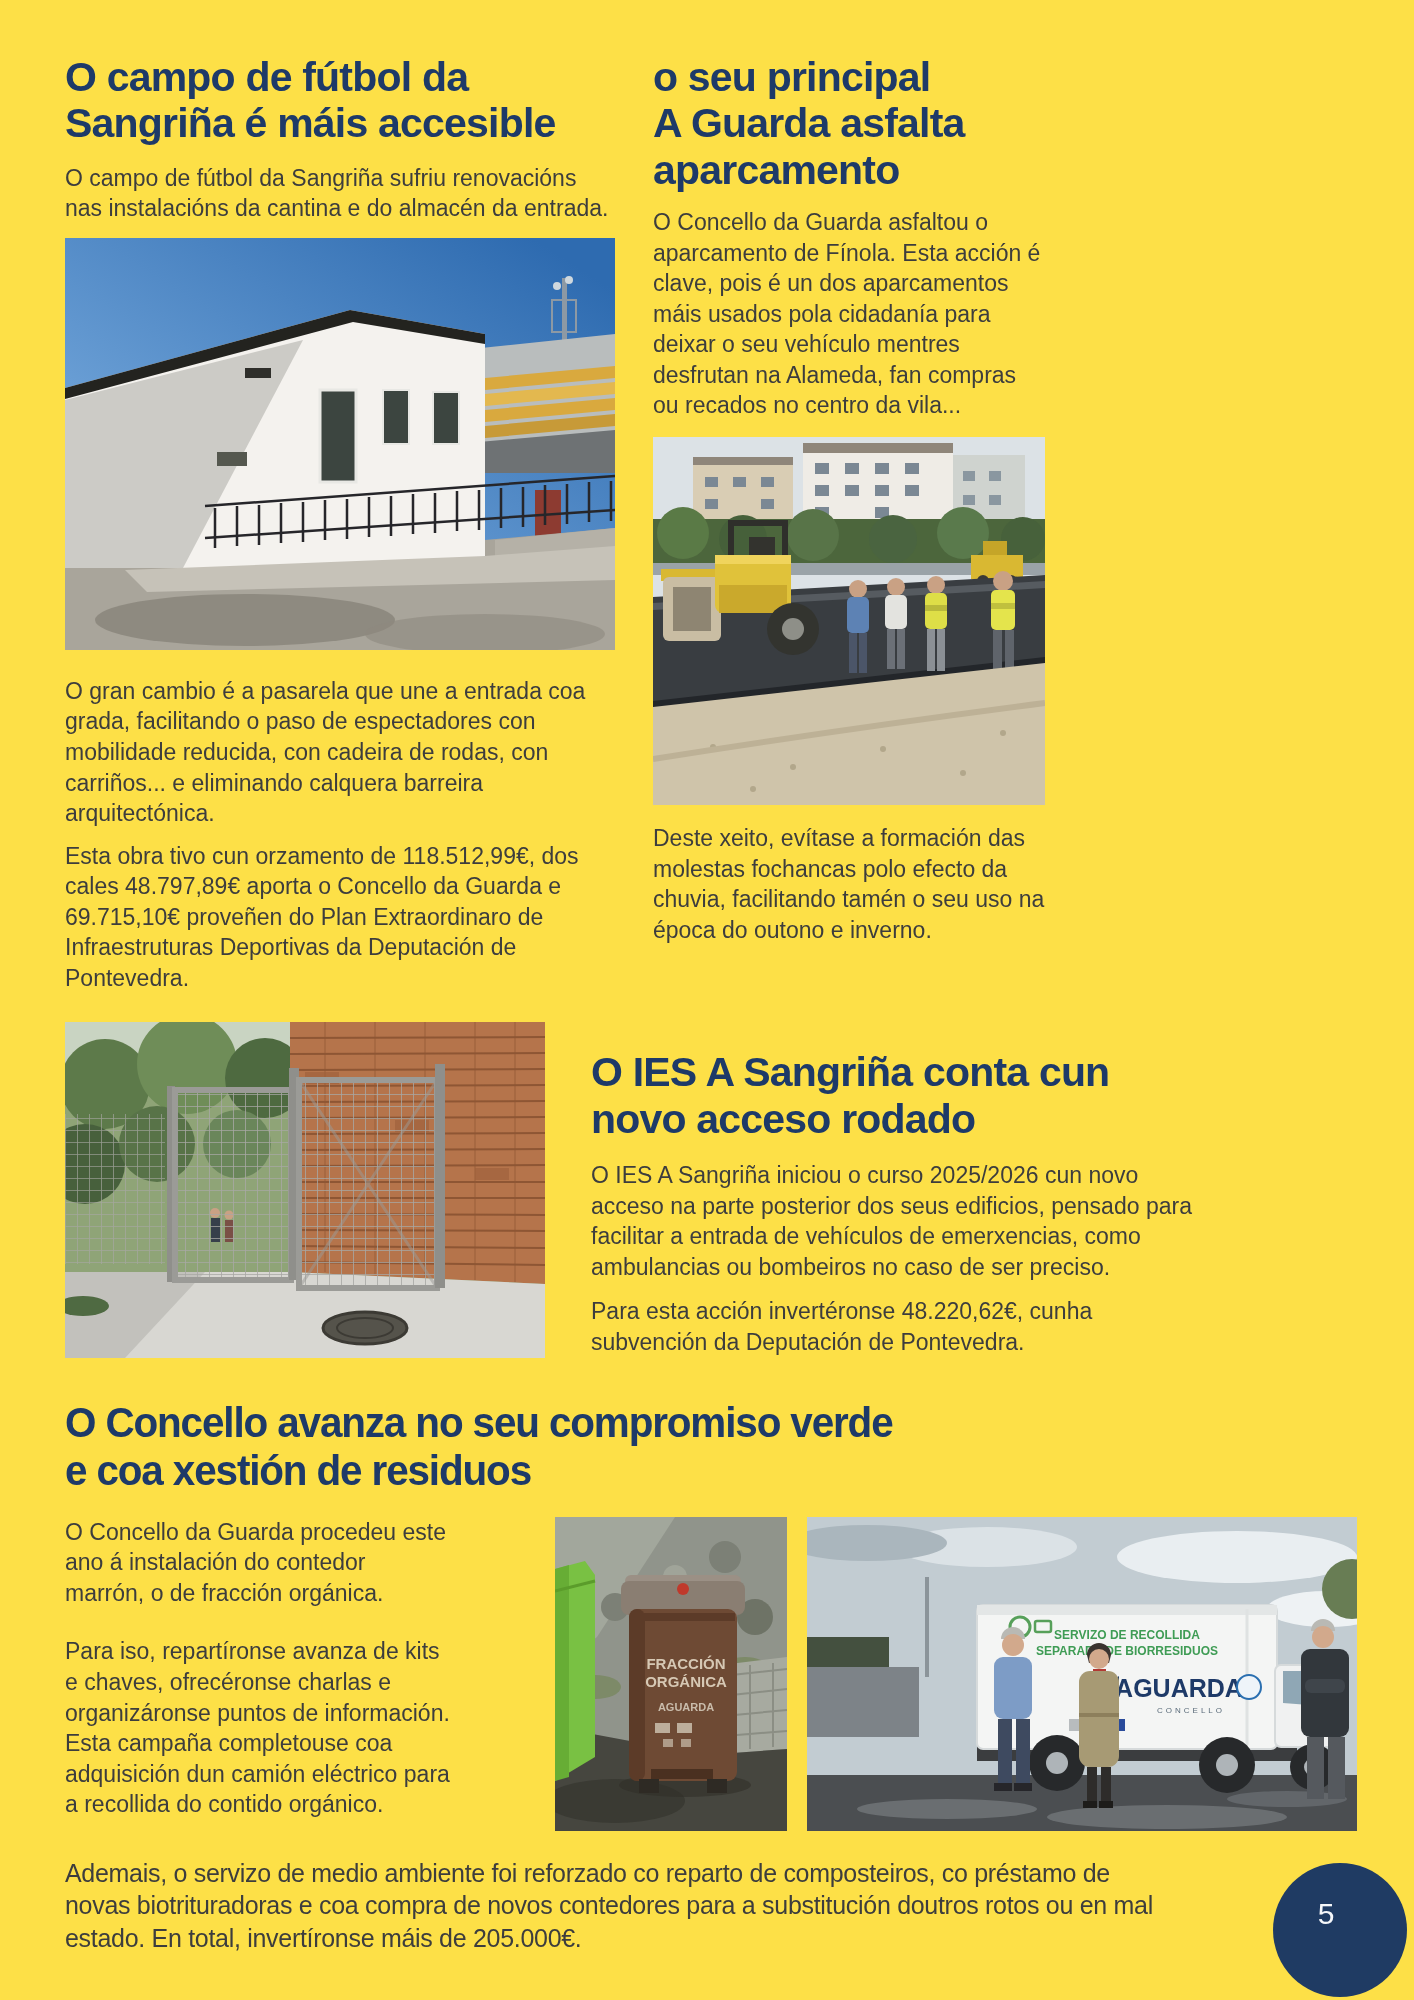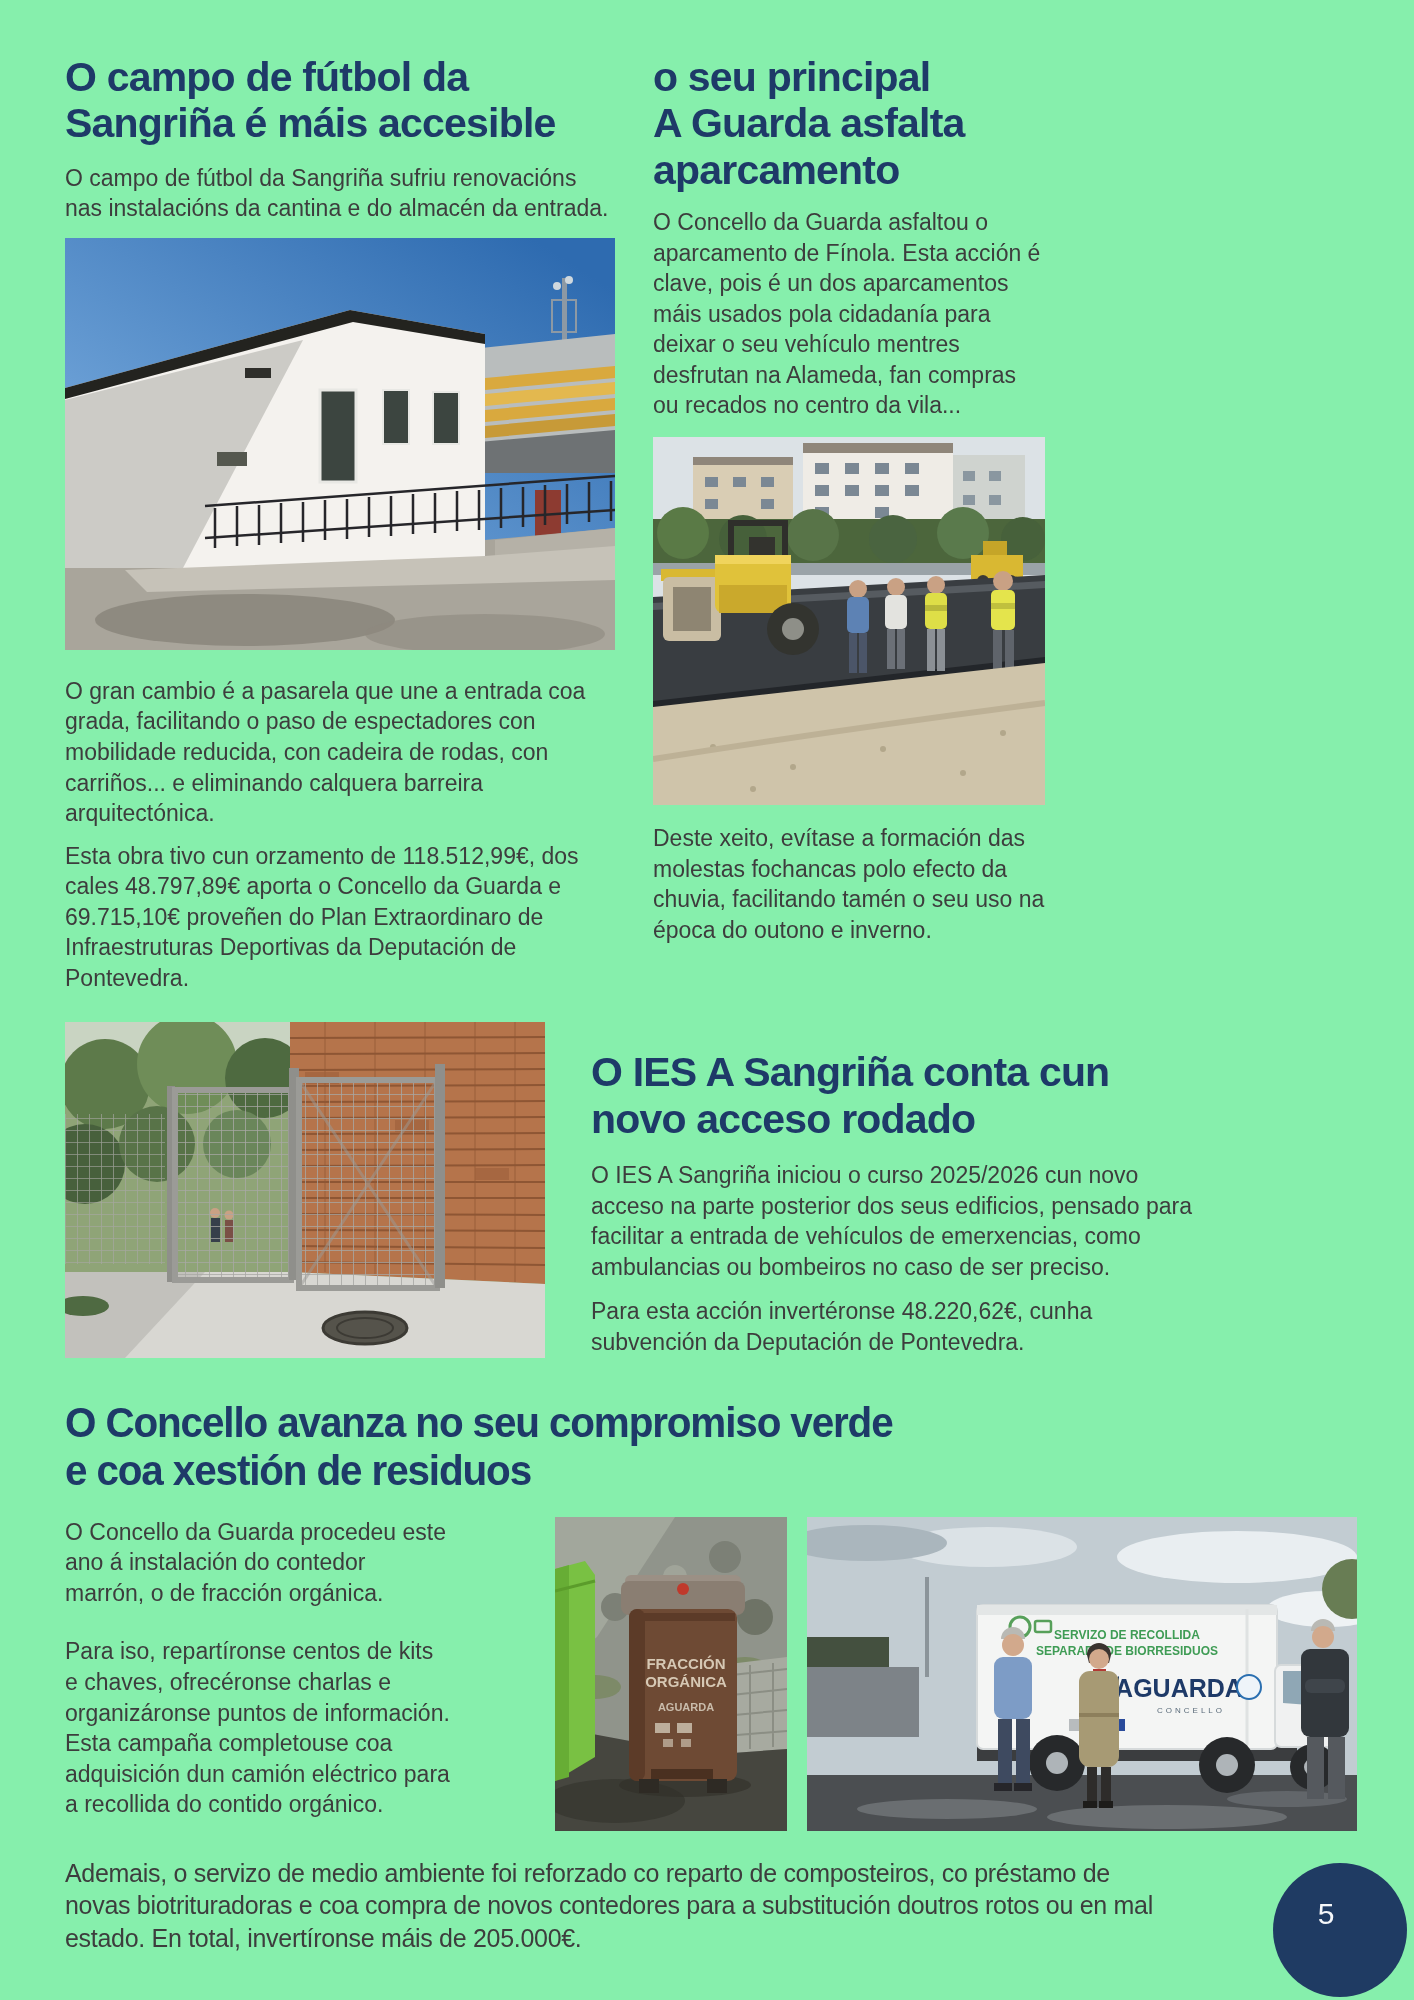--- a/index.html
+++ b/index.html
@@ -1,17 +1,17 @@
 <!DOCTYPE html>
 <html><head>
 <meta charset="utf-8">
 <style>
   html,body { margin:0; padding:0; background:#e9e9e9; }
   .page {
-    position:relative; width:1414px; height:2000px; background:#86efac;
+    position:relative; width:1414px; height:2000px; background:#fde047;
     margin:0 auto; box-sizing:border-box; padding:54px 60px 0 65px; overflow:hidden;
     font-family:"Liberation Sans","DejaVu Sans",sans-serif; color:#3d3d3d;
   }
   h1 { margin:0; color:#1e3a68; font-weight:800; font-size:41px; line-height:1.13; letter-spacing:-0.8px; }
   .h-line { display:block; white-space:nowrap; }
   p { margin:0; font-size:23px; line-height:1.33; font-weight:400; }
   .row-top { display:flex; gap:38px; }
   .col-a { flex:0 0 550px; width:550px; }
   .col-b { flex:0 0 392px; width:392px; }
   .photo { display:block; }
@@ -290,21 +290,21 @@
 
   <section>
     <h1 class="verde-title">
       <span class="h-line">O Concello avanza no seu compromiso verde</span>
       <span class="h-line">e coa xestión de residuos</span>
     </h1>
 
     <div class="row-verde">
       <div class="verde-text">
         <p class="p1">O Concello da Guarda procedeu este ano á instalación do contedor marrón, o de fracción orgánica.</p>
-        <p class="p2">Para iso, repartíronse centos de kits e chaves, ofrecéronse charlas e organizáronse puntos de información. Esta campaña completouse coa adquisición dun camión eléctrico para a recollida do contido orgánico.</p>
+        <p class="p2">Para iso, repartíronse avanza de kits e chaves, ofrecéronse charlas e organizáronse puntos de información. Esta campaña completouse coa adquisición dun camión eléctrico para a recollida do contido orgánico.</p>
       </div>
 
       <div class="photo photo-bin">
         <svg width="232" height="314" viewBox="0 0 232 314">
           <rect width="232" height="314" fill="#90948b"></rect>
           <g>
             <polygon points="0,0 120,0 42,120 0,150" fill="#a6aa9f" opacity=".85"></polygon>
             <circle cx="170" cy="40" r="16" fill="#7c8076"></circle>
               <circle cx="60" cy="90" r="14" fill="#7c8076"></circle>
             <circle cx="200" cy="100" r="18" fill="#6e7366"></circle>

